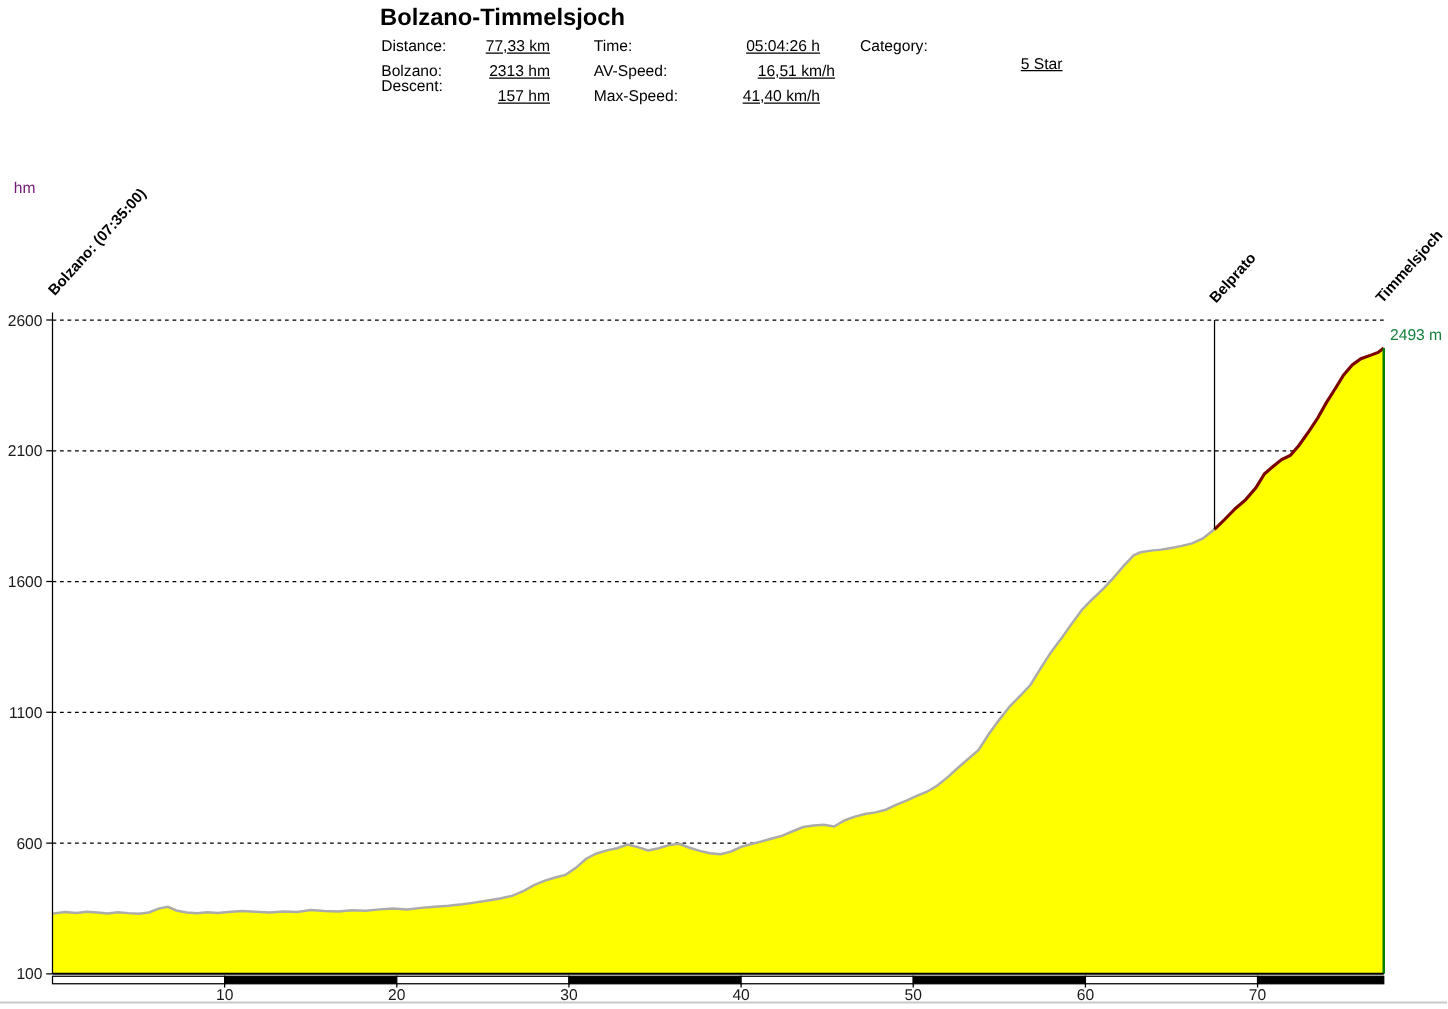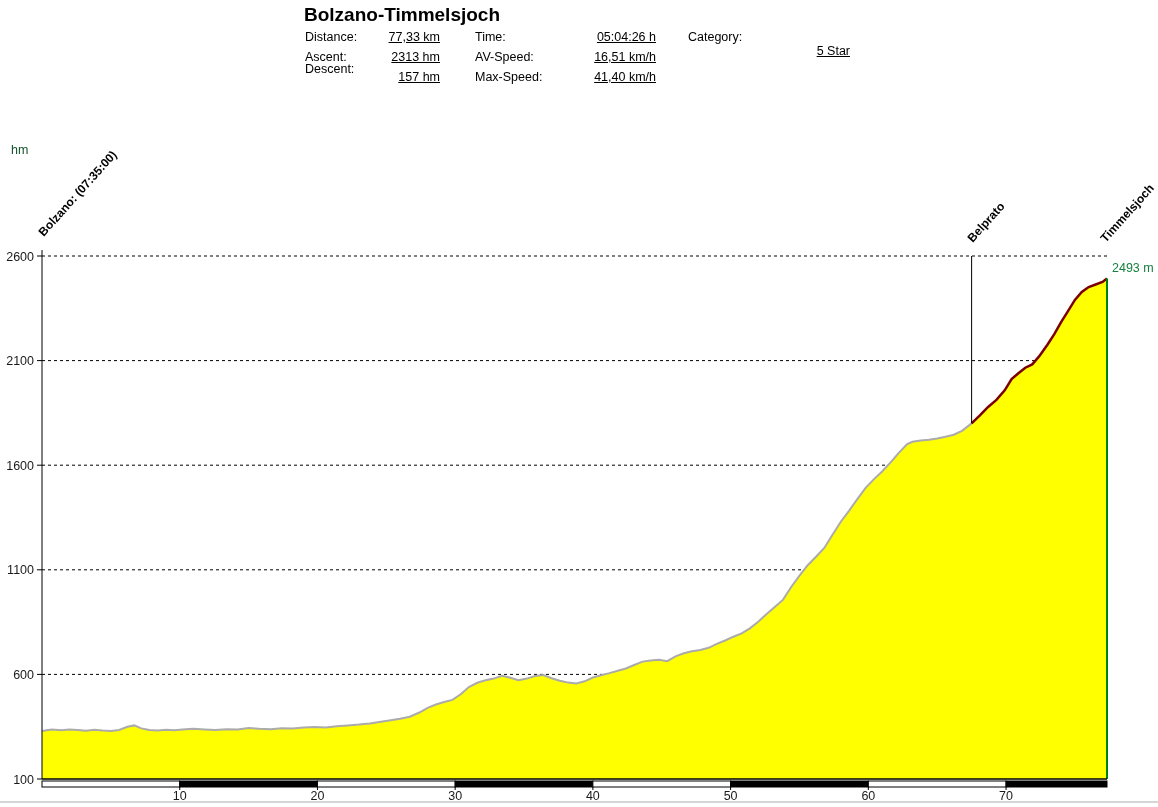--- a/index.html
+++ b/index.html
@@ -2,44 +2,44 @@
 <html><head>
 <meta charset="utf-8">
 <style>
   html,body{margin:0;padding:0;background:#ffffff;}
   #page{position:relative;width:1158px;height:807px;overflow:hidden;background:#ffffff;
         font-family:"Liberation Sans",sans-serif;color:#000;}
   .abs{position:absolute;}
   .title{font-size:19px;font-weight:bold;white-space:nowrap;}
   .stat-label{font-size:12.5px;white-space:nowrap;}
   .stat-value{font-size:12.5px;white-space:nowrap;text-align:right;text-decoration:underline;}
-  .axis-unit{font-size:12.5px;color:#14532d;}
+  .axis-unit{font-size:12.5px;color:#701a75;}
   .rot-label{font-size:12px;font-weight:bold;white-space:nowrap;
              transform-origin:0 100%;transform:rotate(-48deg);}
   .end-elev{font-size:12.5px;white-space:nowrap;}
   svg text{font-family:"Liberation Sans",sans-serif;}
 </style>
 </head>
 <body>
 
 <div id="page">
 
   <div class="abs title" style="left:304px;top:4px;">Bolzano-Timmelsjoch</div>
 
   <div class="abs stat-label" style="left:305px;top:30px;">Distance:</div>
   <div class="abs stat-value" style="left:340px;top:30px;width:100px;">77,33 km</div>
-  <div class="abs stat-label" style="left:305px;top:50px;">Ascent:</div>
+  <div class="abs stat-label" style="left:305px;top:50px;">Bolzano:</div>
   <div class="abs stat-value" style="left:340px;top:50px;width:100px;">2313 hm</div>
   <div class="abs stat-label" style="left:305px;top:62px;">Descent:</div>
   <div class="abs stat-value" style="left:340px;top:70px;width:100px;">157 hm</div>
 
   <div class="abs stat-label" style="left:475px;top:30px;">Time:</div>
   <div class="abs stat-value" style="left:540px;top:30px;width:116px;">05:04:26 h</div>
   <div class="abs stat-label" style="left:475px;top:50px;">AV-Speed:</div>
-  <div class="abs stat-value" style="left:540px;top:50px;width:116px;">16,51 km/h</div>
+  <div class="abs stat-value" style="left:552px;top:50px;width:116px;">16,51 km/h</div>
   <div class="abs stat-label" style="left:475px;top:70px;">Max-Speed:</div>
   <div class="abs stat-value" style="left:540px;top:70px;width:116px;">41,40 km/h</div>
 
   <div class="abs stat-label" style="left:688px;top:30px;">Category:</div>
   <div class="abs stat-value" style="left:740px;top:44px;width:110px;">5 Star</div>
 
   <svg id="chart" class="abs" style="left:0;top:0;" width="1158" height="807" viewBox="0 0 1158 807">
       <line x1="42" y1="674.4" x2="1107" y2="674.4" stroke="#000000" stroke-width="1" stroke-dasharray="3,3"></line>
       <line x1="42" y1="569.8" x2="1107" y2="569.8" stroke="#000000" stroke-width="1" stroke-dasharray="3,3"></line>
       <line x1="42" y1="465.2" x2="1107" y2="465.2" stroke="#000000" stroke-width="1" stroke-dasharray="3,3"></line>

